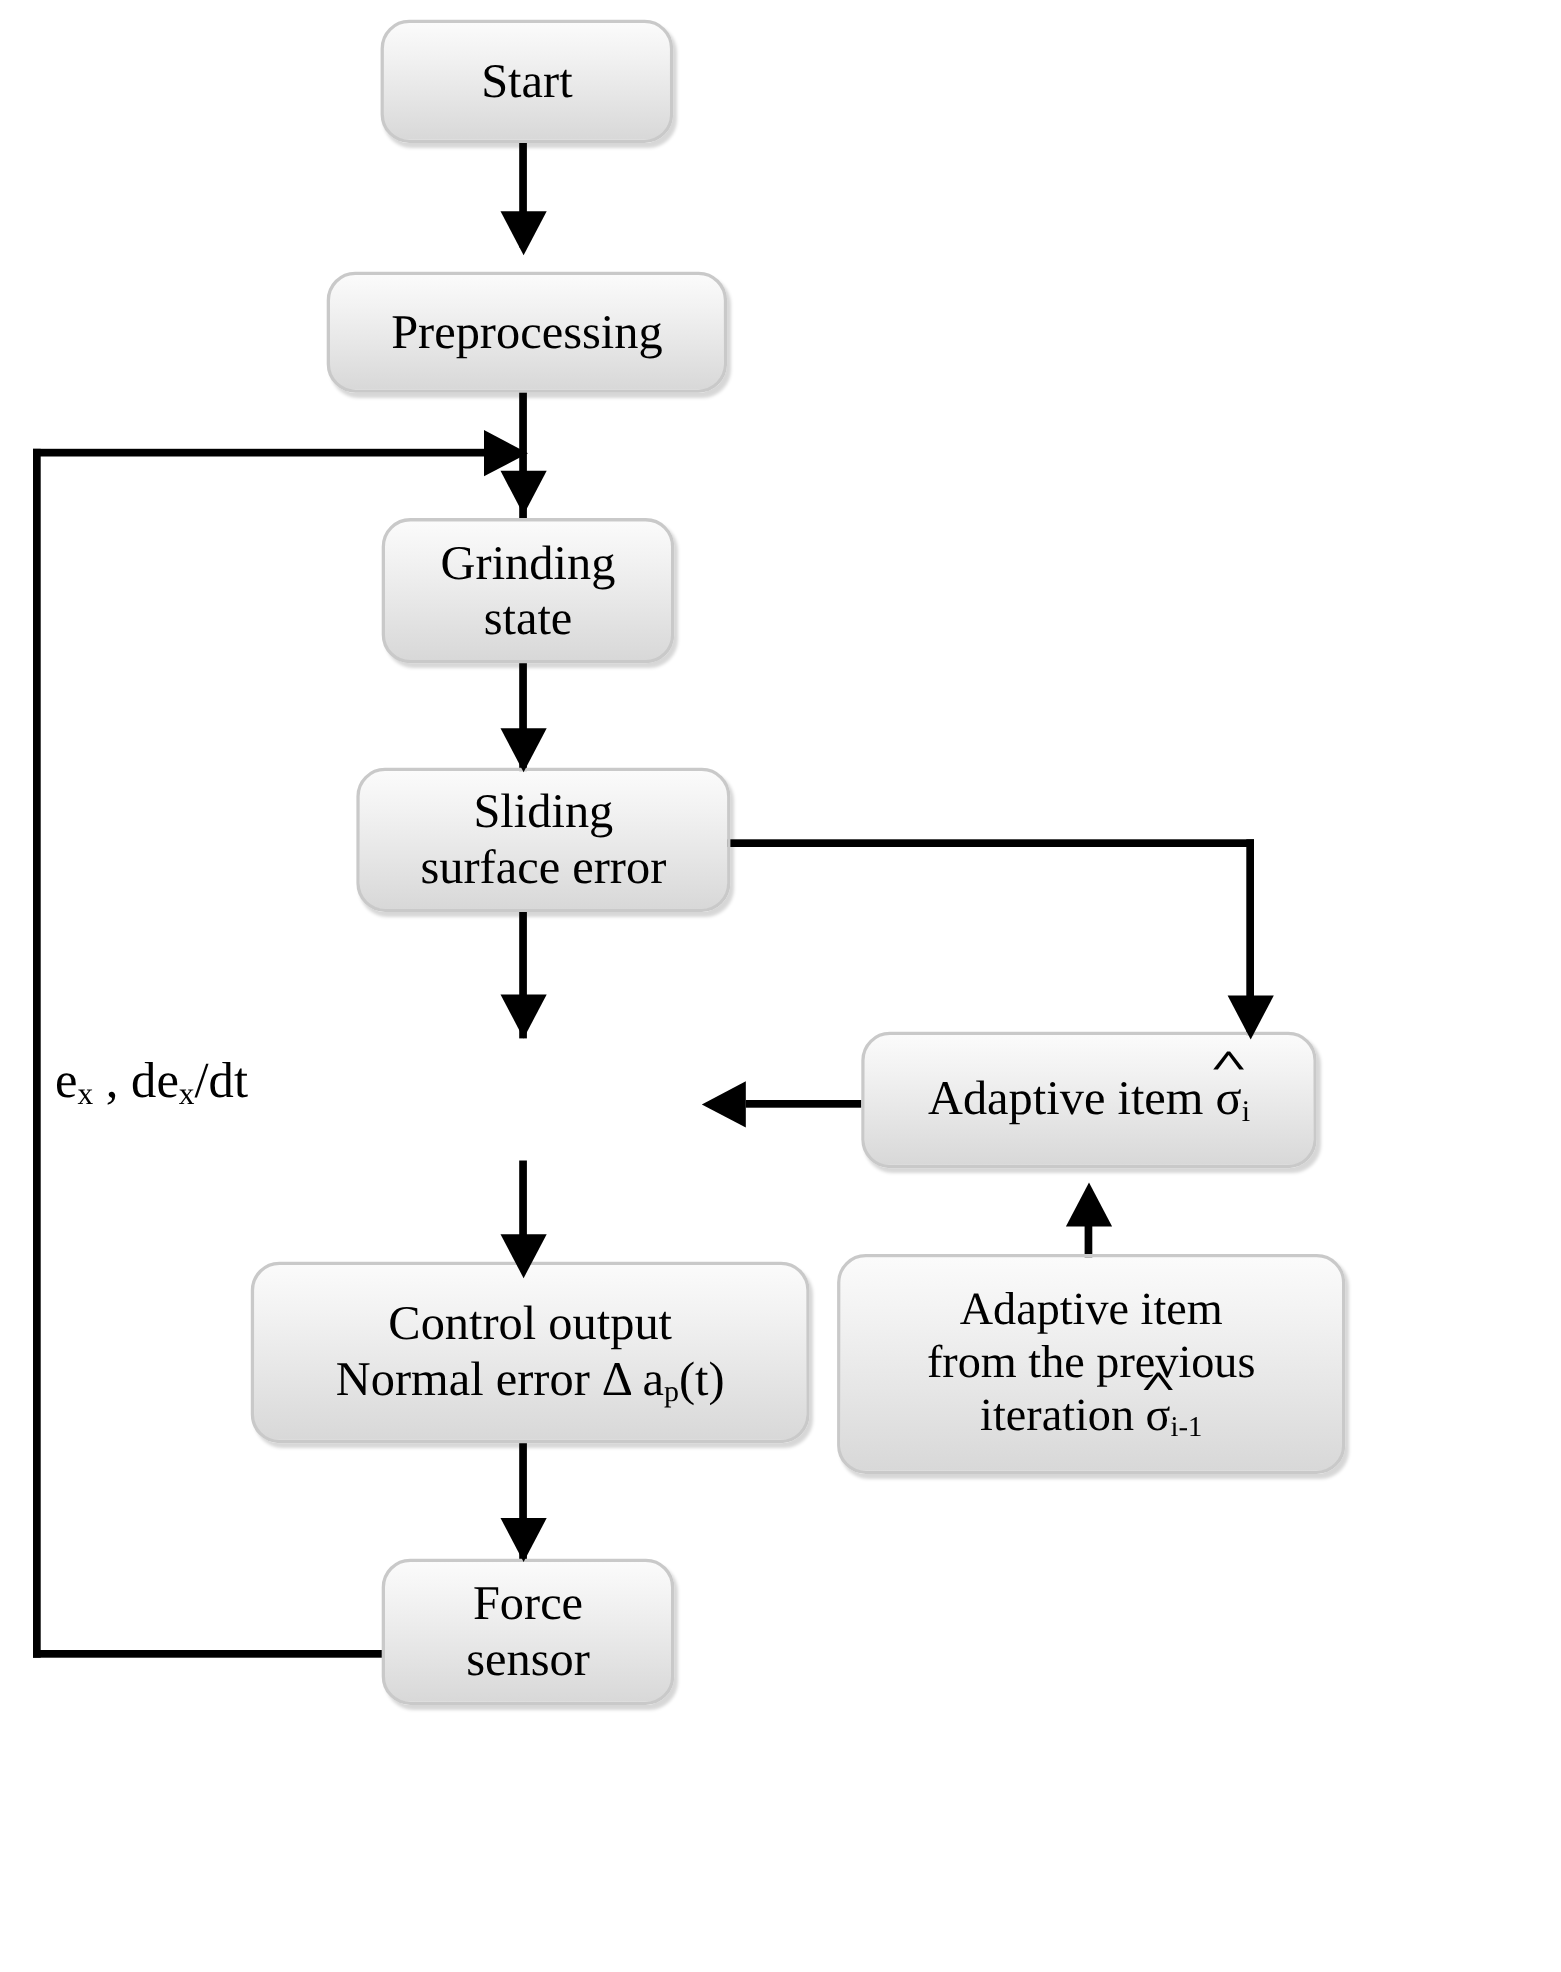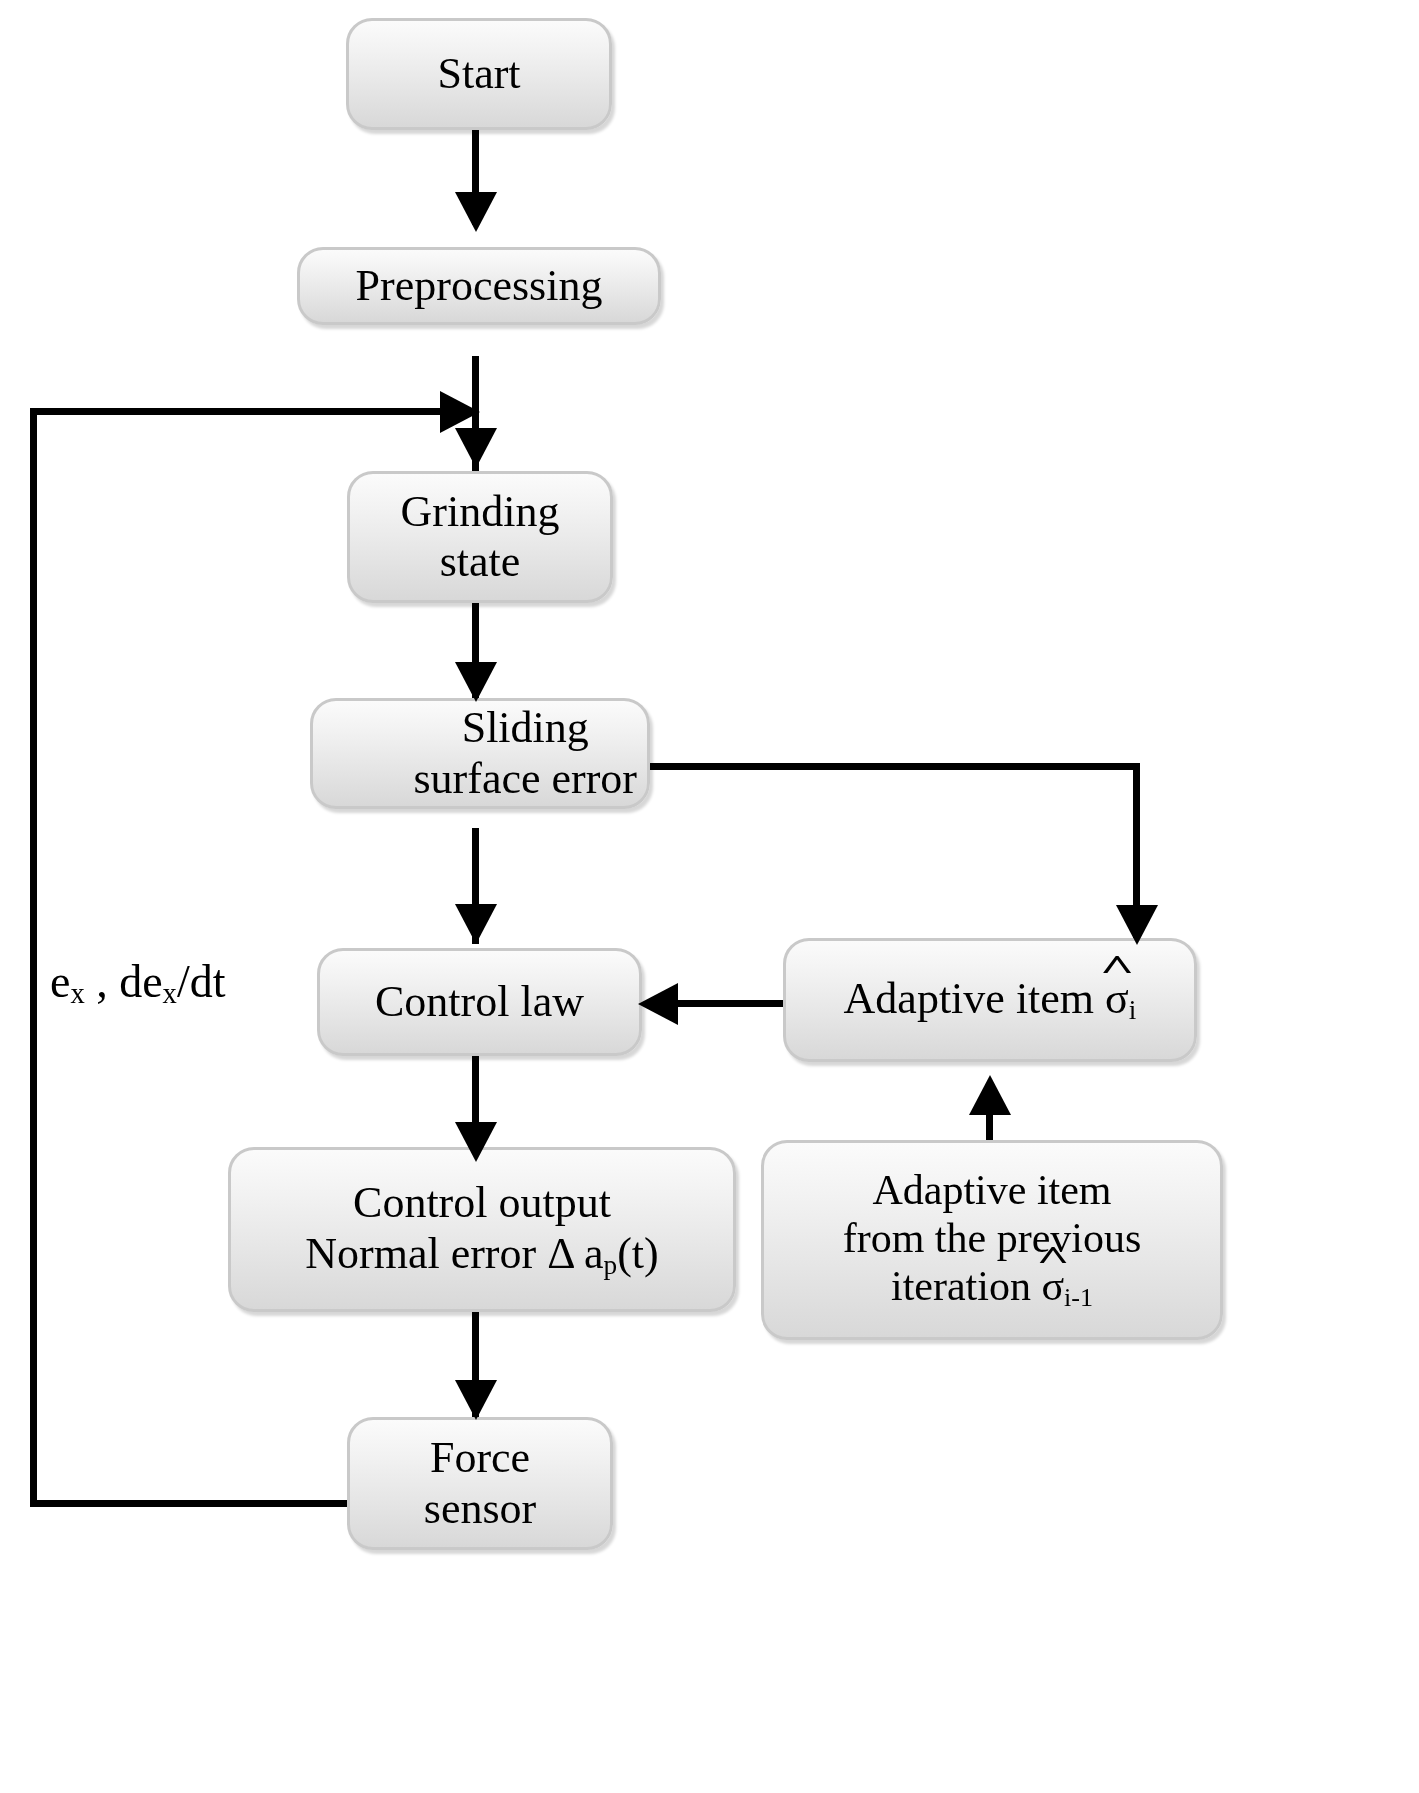--- a/index.html
+++ b/index.html
@@ -138,37 +138,34 @@
   <div class="arrowhead ah-right" style="left:440px; top:391px;"></div>
 
   <div class="edge-label" style="left:50px; top:955px;text-align:right;">
     <span>e</span><sub>x</sub><span> ,  de</span><sub>x</sub><span>/dt</span>
   </div>
 
   <div class="node f42" style="left:346px; top:18px; width:266px; height:112px;">
     <span class="txt">Start</span>
   </div>
 
-  <div class="node f42" style="left:297px; top:247px; width:364px; height:78px;">
+  <div class="node f42" style="left:297px; top:247px; width:364px; height:110px;">
     <span class="txt">Preprocessing</span>
   </div>
 
   <div class="node f42" style="left:347px; top:471px; width:266px; height:132px;">
     <span class="txt">Grinding
 state</span>
   </div>
 
-  <div class="node f42" style="left:310px; top:698px; width:340px; height:111px;justify-content:flex-end;">
+  <div class="node f42" style="left:324px; top:698px; width:340px; height:131px;">
     <span class="txt">Sliding
 surface error</span>
   </div>
 
-  <div class="node f42" style="left:317px; top:948px; width:325px; height:108px;">
-    <span class="txt">Control law</span>
-  </div>
 
   <div class="node f42" style="left:228px; top:1147px; width:508px; height:165px;">
     <span class="txt"><span>Control output
 Normal error  Δ a</span><sub>p</sub><span>(t)</span></span>
   </div>
 
   <div class="node f42" style="left:783px; top:938px; width:414px; height:124px;align-items:center;">
     <span class="txt"><span>Adaptive item </span><span class="hat"><span>σ</span></span><sub>i</sub></span>
   </div>
 

